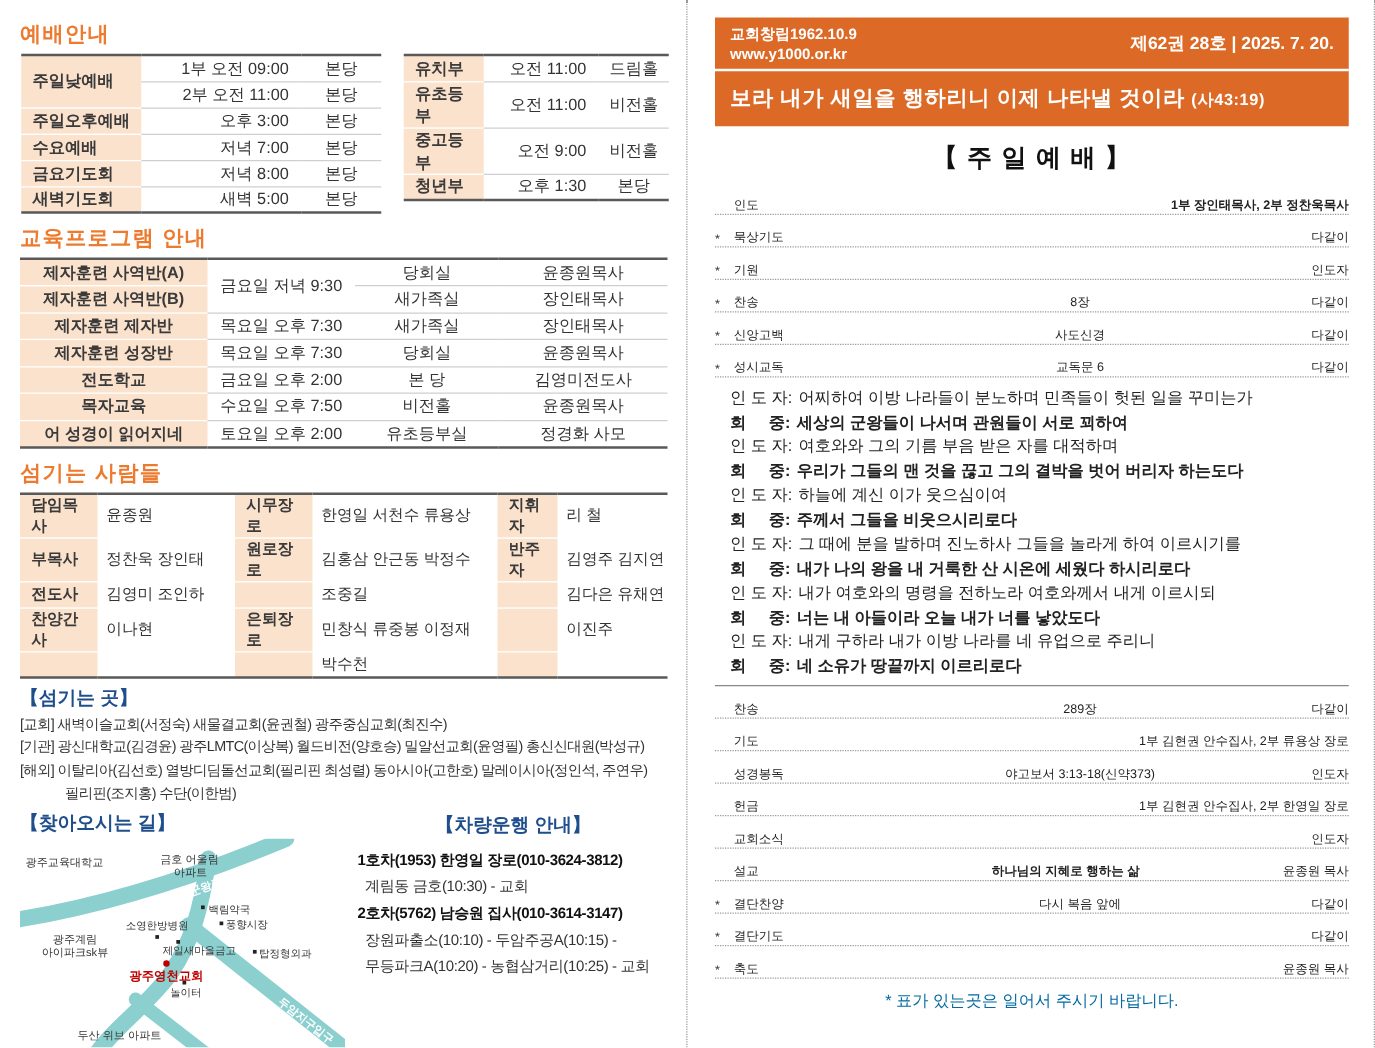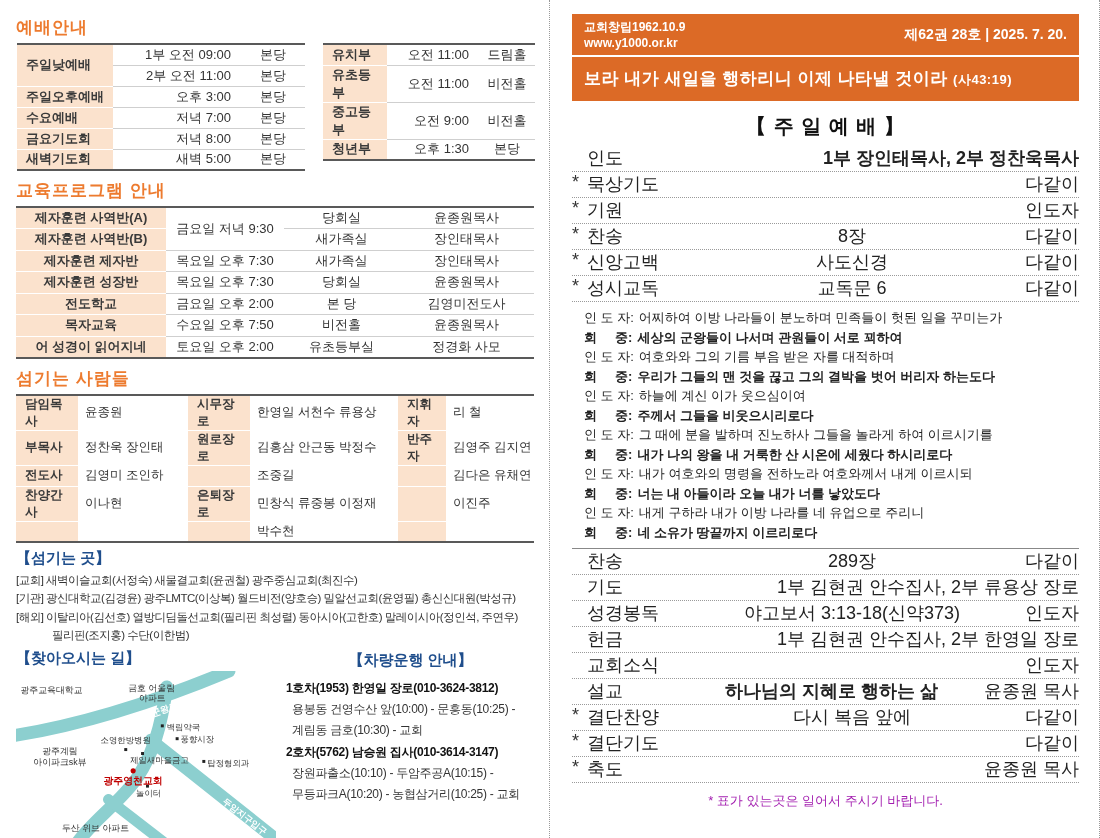--- a/index.html
+++ b/index.html
@@ -55,34 +55,34 @@
   .oheader { background:#DC6A26; }
   .oh-top { display:flex; justify-content:space-between; align-items:center; padding:5px 12px 4px 12px; border-bottom:2px solid #fff;gap:44px; }
   .oh-left { color:#fff; font-size:12px; font-weight:bold; line-height:1.35; }
   .oh-issue { color:#fff; font-size:14px; font-weight:bold; }
   .oh-verse { color:#fff; font-size:17px; font-weight:bold; padding:10px 10px 11px 12px; letter-spacing:0.5px; white-space:nowrap; }
   .oh-verse .ref { font-size:13px; }
 
   .svc-title { text-align:center; font-size:20px; font-weight:bold; color:#111; margin:12px 0 6px 0; letter-spacing:1px; }
 
   .order { }
-  .orow { display:flex; align-items:flex-start; height:26px; border-bottom:1px dotted #9a9a9a; font-size:18px; color:#222; }
+  .orow { display:flex; align-items:flex-end; height:26px; border-bottom:1px dotted #9a9a9a; font-size:10px; color:#222; }
   .orow .star { width:15px; color:#333; }
   .orow .olabel { width:82px; text-align:justify; text-align-last:justify; margin-right:10px; }
   .orow .ocenter { flex:1; text-align:center; }
   .orow .oright { text-align:right; white-space:nowrap; }
   .orow .b, .orow.bc .ocenter { font-weight:bold; }
 
   .reading { padding:6px 0 6px 12px; border-bottom:1px solid #888; }
   .rline { font-size:13px; line-height:1.5; color:#222; white-space:nowrap; }
   .rline .sp { white-space:pre; }
   .rline .rt { margin-left:5px; }
   .rline.bold { font-weight:bold; }
 
-  .note { text-align:center; font-size:13px; color:#a21caf; margin-top:9px; }
+  .note { text-align:center; font-size:13px; color:#0369a1; margin-top:9px; }
 </style>
 </head>
 <body>
 
 <div class="sheet">
 
   <div class="page left">
 
     <div class="sec-title">예배안내</div>
     <div class="worship-wrap">
@@ -302,21 +302,20 @@
           <text class="big" x="17" y="95">아이파크sk뷰</text>
           <text x="193" y="96">탑정형외과</text>
           <text class="church" x="88" y="114">광주영천교회</text>
           <text x="121" y="127">놀이터</text>
           <text class="big" x="46" y="162">두산 위브 아파트</text>
         </svg>
       </div>
       <div class="shuttle-col">
         <div class="blue-title">【차량운행 안내】</div>
         <div class="sline b">1호차(1953) 한영일 장로(010-3624-3812)</div>
-        <div class="sline pad">용봉동 건영수산 앞(10:00) - 문흥동(10:25) -</div>
         <div class="sline pad">계림동 금호(10:30) - 교회</div>
         <div class="sline b">2호차(5762) 남승원 집사(010-3614-3147)</div>
         <div class="sline pad">장원파출소(10:10) - 두암주공A(10:15) -</div>
         <div class="sline pad">무등파크A(10:20) - 농협삼거리(10:25) - 교회</div>
       </div>
     </div>
 
   </div>
 
   <div class="page right">

